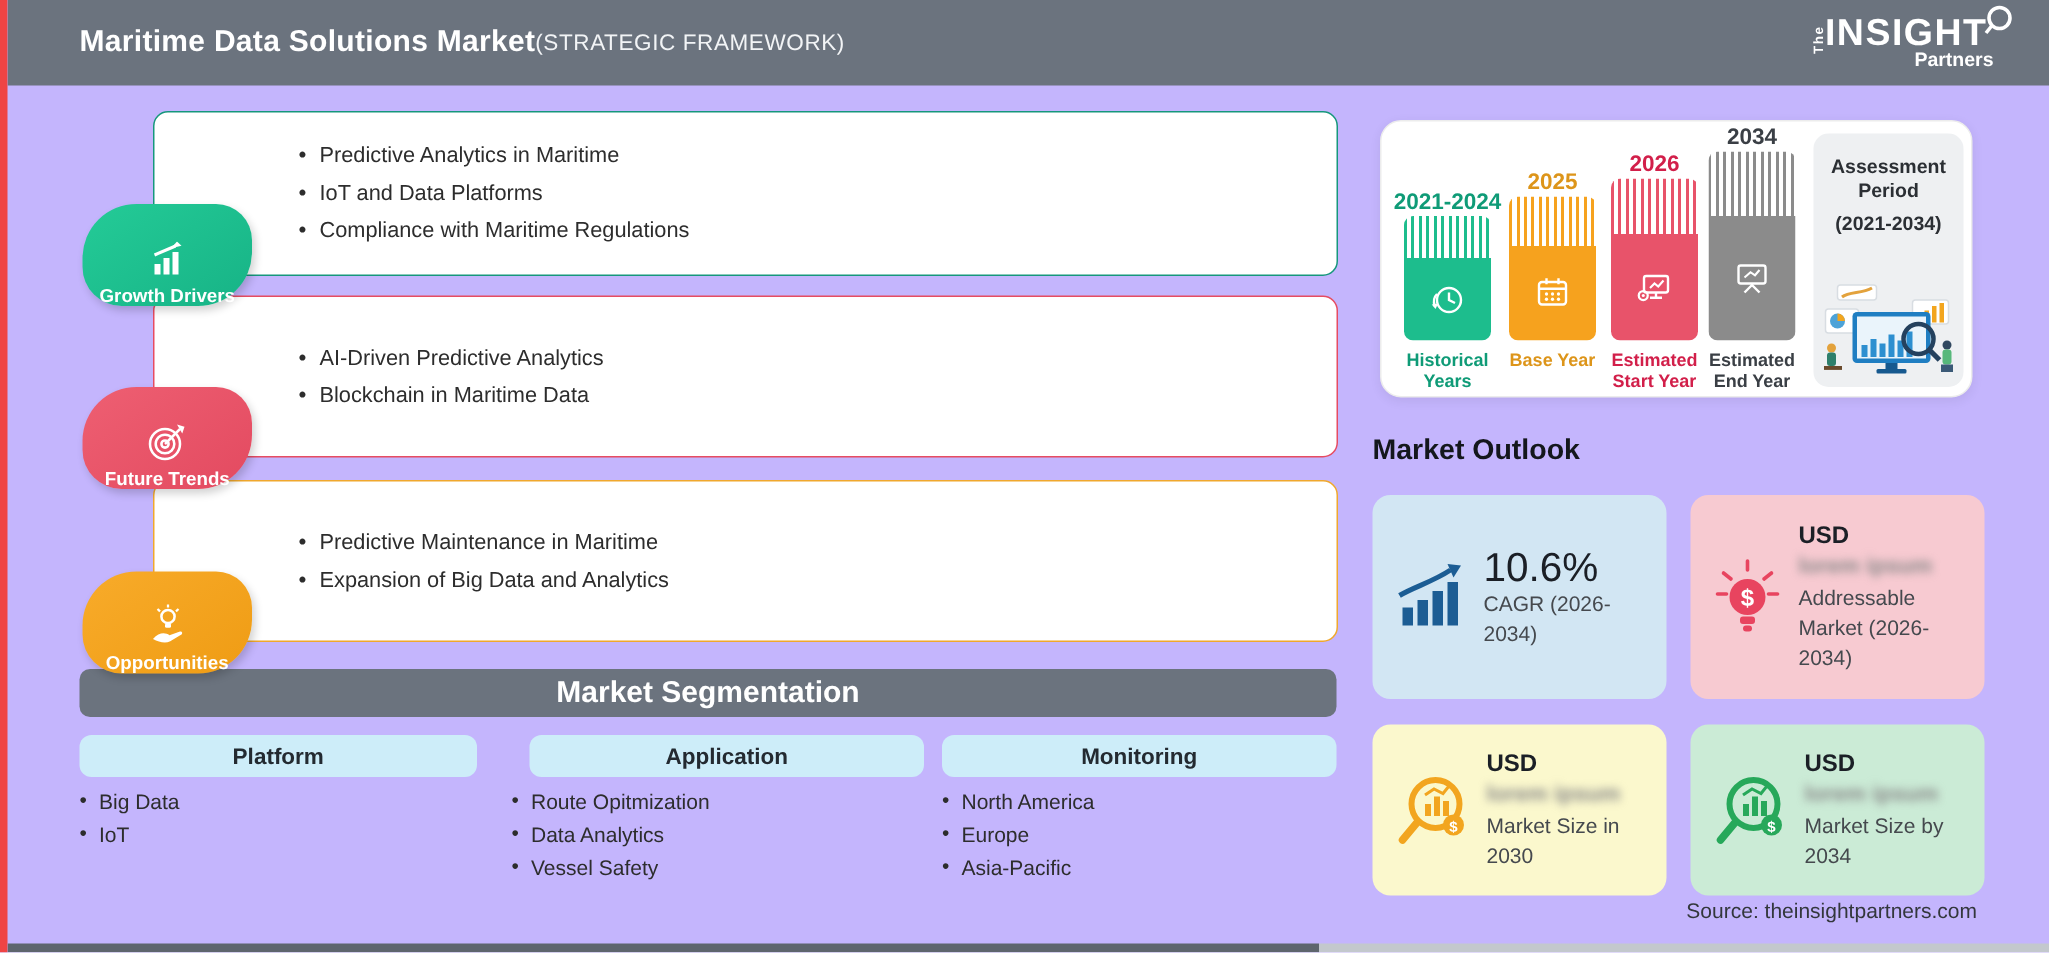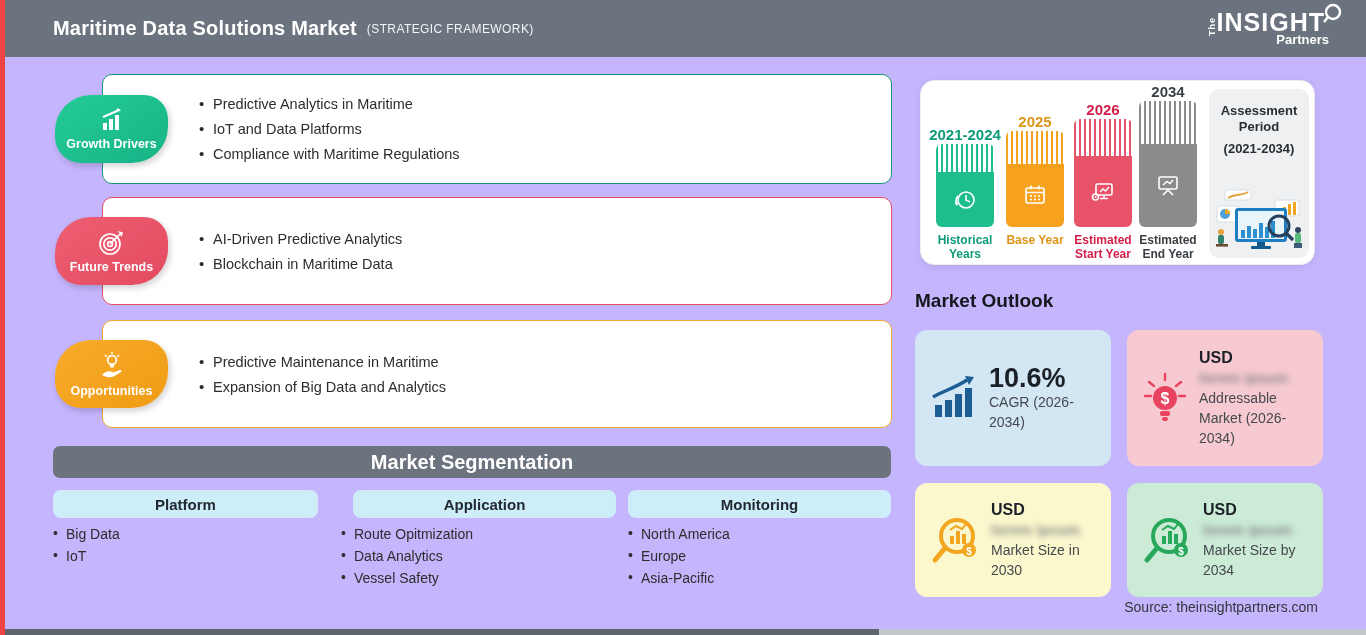--- a/index.html
+++ b/index.html
@@ -3,38 +3,38 @@
 <meta charset="utf-8">
 <style>
   * { margin:0; padding:0; box-sizing:border-box; }
   html,body { width:1366px; height:635px; font-family:"Liberation Sans", sans-serif; background:#fff; }
   #canvas { position:relative; width:1366px; height:635px; background:#c4b5fd; overflow:hidden; border-left:5px solid #ef4444; }
 
   
   .header { position:absolute; left:0; top:0; width:1366px; height:57px; background:#6b737e;
             display:flex; align-items:center; padding:0 40px 0 48px; }
   .header-title { color:#fff; font-size:20px; font-weight:bold; letter-spacing:.2px; }
-  .header-subtitle { color:#f2f4f6; font-size:12px; margin-left:10px; letter-spacing:.4px; }
+  .header-subtitle { color:#f2f4f6; font-size:15px; letter-spacing:.4px; }
   .logo { margin-left:auto; display:flex; align-items:flex-start; color:#fff; }
   .logo-the { writing-mode:vertical-rl; transform:rotate(180deg); font-size:9px; font-weight:bold;
               letter-spacing:1px; margin-top:7px; }
   .logo-stack { display:flex; flex-direction:column; align-items:flex-end; }
   .logo-main { font-size:25px; font-weight:bold; letter-spacing:1px; line-height:24px; position:relative; padding-right:6px; }
   .logo-lens { position:absolute; right:-12px; top:-7px; }
   .logo-partners { font-size:13px; font-weight:bold; margin-top:-2px; padding-right:2px; }
 
   
   .fbox { position:absolute; left:97px; width:790px; border-radius:10px; background:#fff;
           display:flex; align-items:center; }
   .fbox ul { list-style:none; margin-left:96px; display:flex; flex-direction:column; row-gap:9px; }
   .fbox li { font-size:14.5px; color:#2d2d2d; position:relative; padding-left:14px; }
   .fbox li::before { content:"•"; position:absolute; left:0; top:-1px; color:#2d2d2d; font-size:15px; }
   .badge { position:absolute; left:50px; width:113px; height:68px; border-radius:36px 24px 36px 26px;
-           display:flex; flex-direction:column; align-items:center; justify-content:center; row-gap:3px;
-           box-shadow:2px 3px 6px rgba(0,0,0,.18); z-index:2; }
+           display:flex; flex-direction:column; align-items:center; justify-content:flex-end; row-gap:3px;
+           box-shadow:2px 3px 6px rgba(0,0,0,.18); z-index:2;margin-top:41px; }
   .badge-label { color:#fff; font-size:12.5px; font-weight:bold; }
   .box-growth   { top:74px;  height:110px; border:1.5px solid #16977c; }
   .box-trends   { top:197px; height:108px; border:1.5px solid #e64c62; }
   .box-opps     { top:320px; height:108px; border:1.5px solid #f0a82d; }
   .badge-growth { top:95px;  background:linear-gradient(145deg,#24cb97,#17b386); }
   .badge-trends { top:217px; background:linear-gradient(145deg,#ee5f72,#e34a60); }
   .badge-opps   { top:340px; background:linear-gradient(145deg,#f8ab2a,#ef9c14); }
 
   
   .seg-bar { position:absolute; left:48px; top:446px; width:838px; height:32px; background:#6b737e;
@@ -80,21 +80,21 @@
 
   
   .mo-title { position:absolute; left:910px; top:290px; font-size:19px; font-weight:bold; color:#14171c; }
   .mo-card { position:absolute; border-radius:12px; display:flex; align-items:center; padding:12px 12px 12px 14px; }
   .mo-1 { left:910px;  top:330px; width:196px; height:136px; background:#d2e6f3; }
   .mo-2 { left:1122px; top:330px; width:196px; height:136px; background:#f7cad1; }
   .mo-3 { left:910px;  top:483px; width:196px; height:114px; background:#fbf8cd; }
   .mo-4 { left:1122px; top:483px; width:196px; height:114px; background:#cbebd6; }
   .mo-icon { flex:0 0 auto; margin-right:10px; }
   .mo-body { display:flex; flex-direction:column; }
-  .mo-value { font-size:27px; font-weight:bold; color:#1b1f26; line-height:28px; }
+  .mo-value { font-size:27px; font-weight:normal; color:#1b1f26; line-height:28px; }
   .mo-cur { font-size:16px; font-weight:bold; color:#1b1f26; }
   .mo-masked { font-size:15px; font-weight:bold; color:#8a8a8a; filter:blur(3px); margin:2px 0; }
   .mo-label { font-size:14px; color:#45494e; line-height:20px; }
 
   .source { position:absolute; right:48px; top:599px; font-size:14px; color:#33373c; }
   .bottom-bar { position:absolute; left:0; bottom:0; width:1366px; height:6px;
                 background:linear-gradient(90deg,#5e656d 0%,#5e656d 64%,#c3c8cd 64%,#c3c8cd 100%); }
 </style>
 </head>
 <body>

